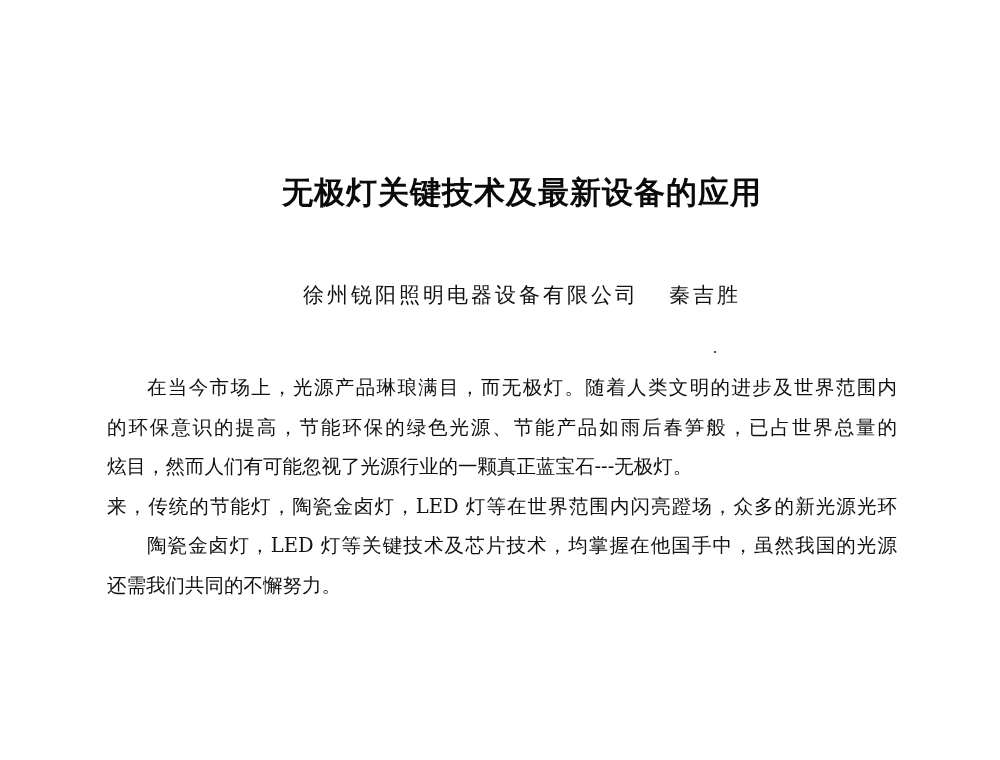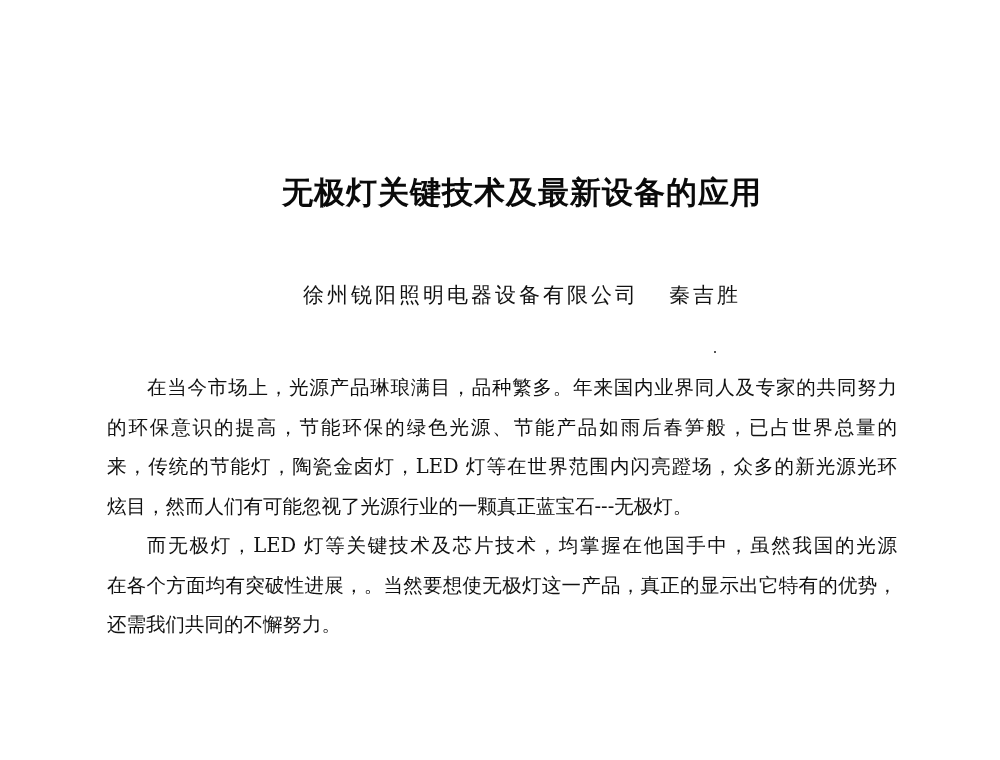--- a/index.html
+++ b/index.html
@@ -82,24 +82,23 @@
   <div class="title">无极灯关键技术及最新设备的应用</div>
 
   <div class="author">
     <span>徐州锐阳照明电器设备有限公司</span><span class="gap"></span><span>秦吉胜</span>
   </div>
 
   <div class="speck"></div>
 
   <div class="body-text">
     <div>
-      <div class="line indent">在当今市场上，光源产品琳琅满目，品种繁多。年来国内业界同人及专家的共同努力</div>
+      <div class="line indent">在当今市场上，光源产品琳琅满目，而无极灯。随着人类文明的进步及世界范围内</div>
       <div class="line">的环保意识的提高，节能环保的绿色光源、节能产品如雨后春笋般，已占世界总量的</div>
+      <div class="line last">炫目，然而人们有可能忽视了光源行业的一颗真正蓝宝石---无极灯。</div>
       <div class="line">来，传统的节能灯，陶瓷金卤灯，LED 灯等在世界范围内闪亮蹬场，众多的新光源光环</div>
-      <div class="line last">炫目，然而人们有可能忽视了光源行业的一颗真正蓝宝石---无极灯。</div>
     </div>
     <div>
-      <div class="line indent">而无极灯，LED 灯等关键技术及芯片技术，均掌握在他国手中，虽然我国的光源</div>
-      <div class="line">在各个方面均有突破性进展，。当然要想使无极灯这一产品，真正的显示出它特有的优势，</div>
+      <div class="line indent">陶瓷金卤灯，LED 灯等关键技术及芯片技术，均掌握在他国手中，虽然我国的光源</div>
       <div class="line last">还需我们共同的不懈努力。</div>
     </div>
   </div>
 </div>
 
 </body></html>

